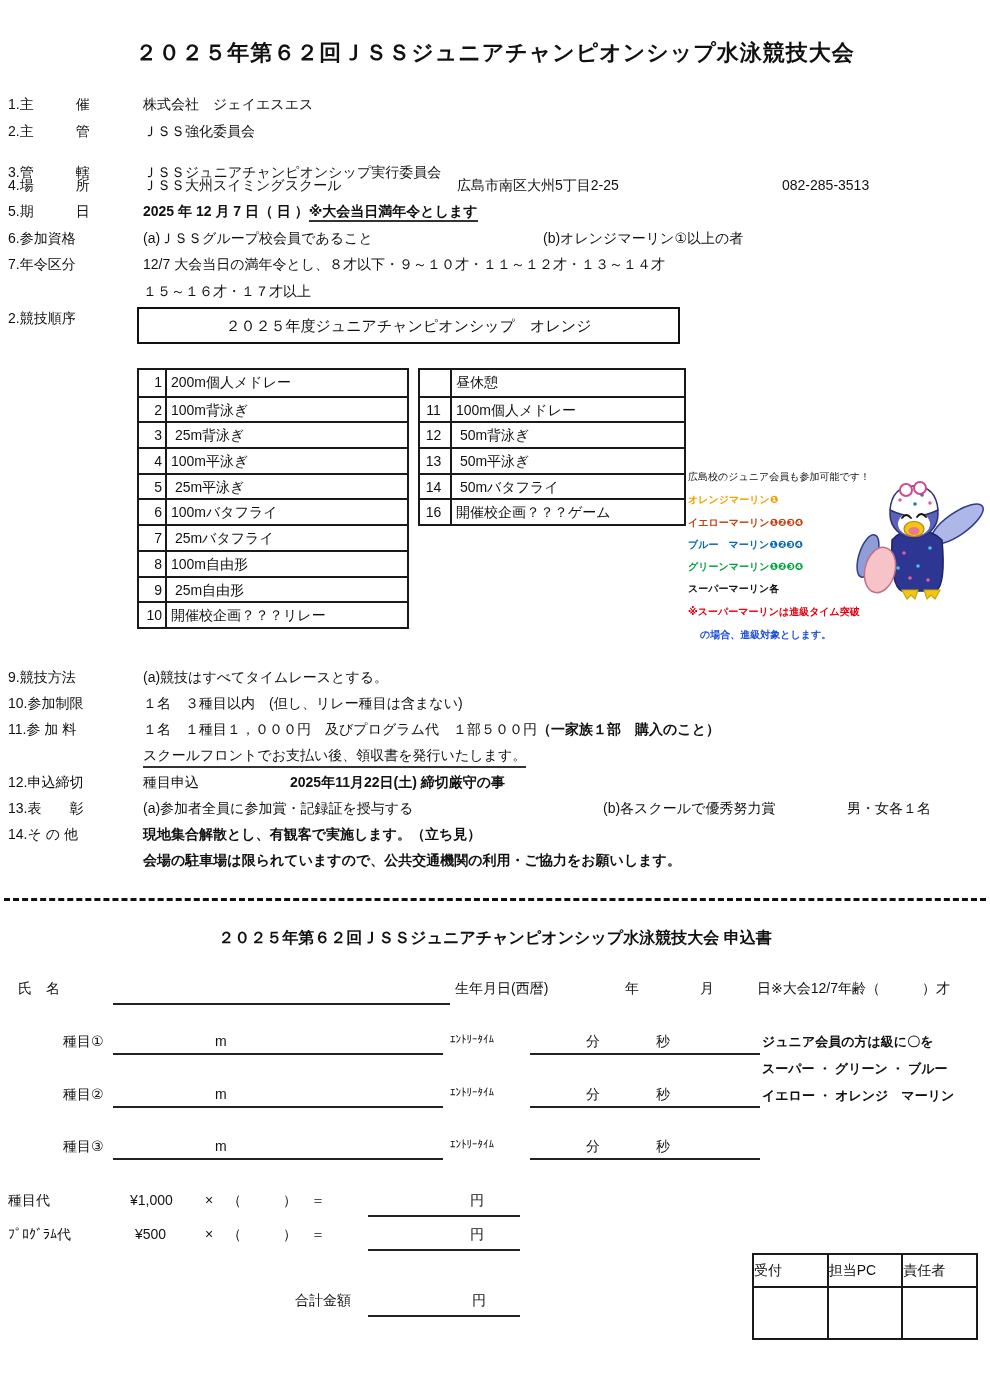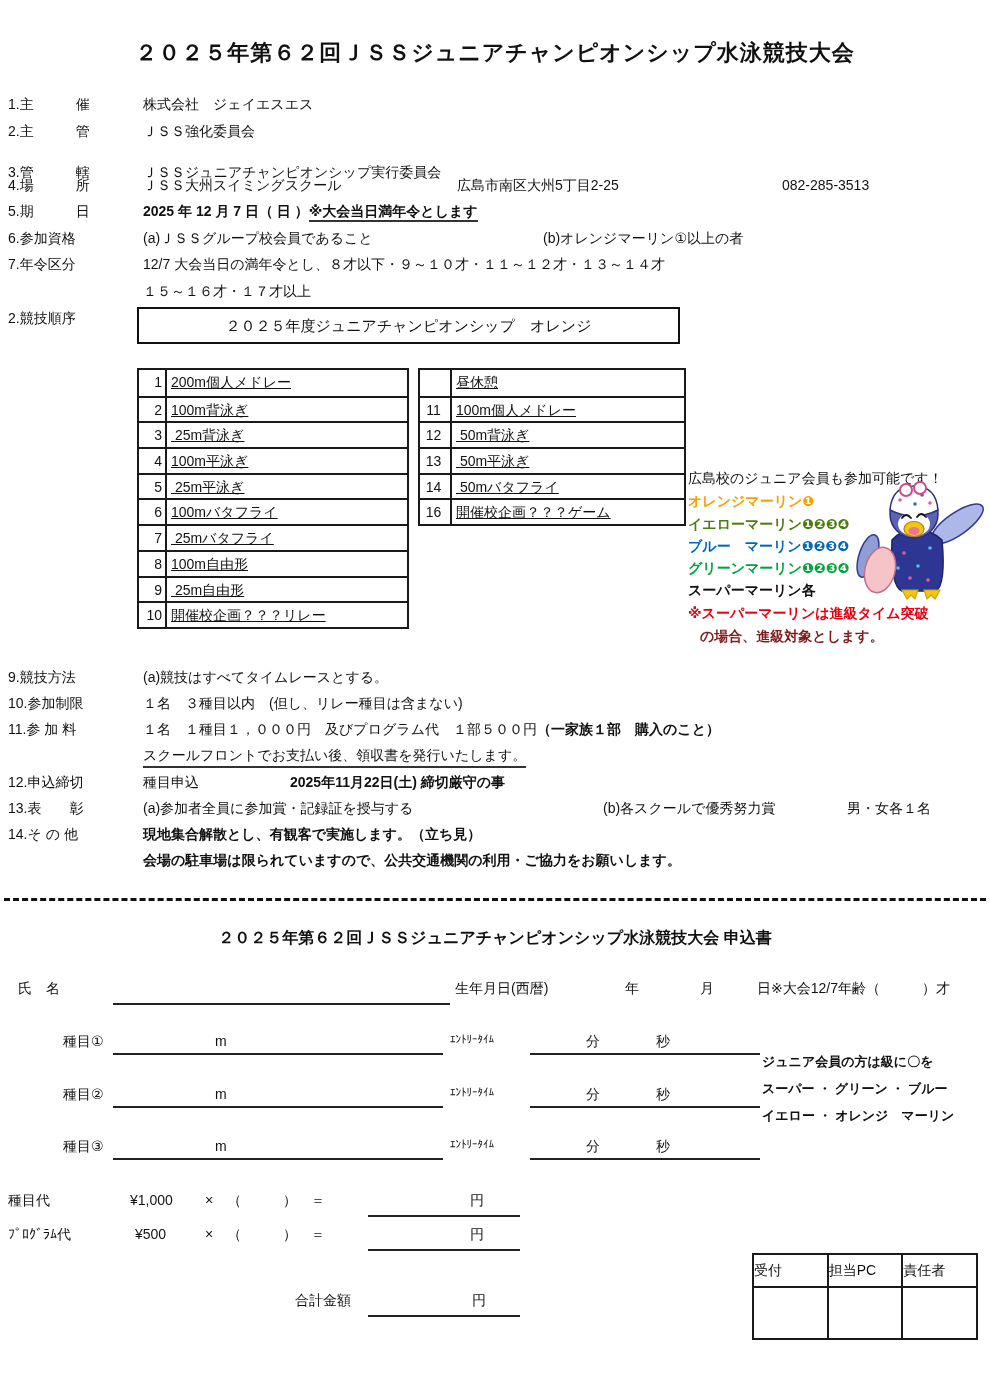--- a/index.html
+++ b/index.html
@@ -10,30 +10,30 @@
   .row > span{position:absolute;top:0;white-space:pre;}
   .lbl{left:8px;}
   .bd{font-weight:bold;}
   .u2{border-bottom:2px solid #333;padding-bottom:1px;}
   .inline-pair span{position:static;}
   .box-title{position:absolute;left:137px;top:307px;width:543px;height:37px;border:2px solid #111;box-sizing:border-box;text-align:center;font-size:15px;line-height:33px;white-space:pre;}
   .evt-table{position:absolute;border:2px solid #1a1a1a;box-sizing:content-box;}
   .evt-row{display:flex;height:25.7px;box-sizing:border-box;border-top:2px solid #1a1a1a;}
   .evt-row:first-child{border-top:none;}
   .evt-no{width:28px;flex:0 0 28px;border-right:2px solid #1a1a1a;text-align:right;padding-right:3px;font-size:14px;line-height:24px;box-sizing:border-box;}
-  .evt-name{flex:1;padding-left:4px;font-size:14px;line-height:24px;white-space:pre;text-decoration:underline;}
+  .evt-name{flex:1;padding-left:4px;font-size:14px;line-height:24px;white-space:pre;}
   .evt-table.rt .evt-no{width:32px;flex:0 0 32px;text-align:center;}
-  .side-line{position:absolute;font-size:14px;white-space:pre;}
+  .side-line{position:absolute;font-size:10px;white-space:pre;}
   .divider{position:absolute;left:4px;right:4px;height:0;border-top:3.5px dashed #111;}
   .form-title{position:absolute;top:928px;left:0;width:990px;text-align:center;font-size:16px;font-weight:bold;white-space:pre;}
   .frow{position:absolute;left:0;width:990px;height:26px;font-size:14px;white-space:pre;}
   .frow > span{position:absolute;top:0;white-space:pre;}
   .fill{position:absolute;height:20px;border-bottom:2px solid #222;}
   .small-kana{font-size:11px;top:3px;}
-  .note-b{position:absolute;font-size:13px;font-weight:bold;white-space:pre;margin-top:20px;}
+  .note-b{position:absolute;font-size:13px;font-weight:bold;white-space:pre;}
   .staff{position:absolute;left:752px;top:1253px;width:226px;border:2px solid #1a1a1a;box-sizing:border-box;}
   .staff .hd{display:flex;height:33px;border-bottom:2px solid #1a1a1a;box-sizing:border-box;}
   .staff .bd-row{display:flex;height:50px;box-sizing:border-box;}
   .staff .cell{flex:1;border-right:2px solid #1a1a1a;font-size:14px;line-height:31px;box-sizing:border-box;}
   .staff .cell:last-child{border-right:none;}
 </style>
 </head>
 <body>
 
 <div class="page">
@@ -144,26 +144,26 @@
         <div class="evt-name"> 50mバタフライ</div>
       </div>
     <div class="evt-row">
         <div class="evt-no">16</div>
         <div class="evt-name">開催校企画？？？ゲーム</div>
       </div>
   </div>
 
   <div class="side-line" style="left:688px;top:470px;">広島校のジュニア会員も参加可能です！</div>
   <div class="side-line bd" style="left: 688px; top: 493px; color: rgb(246, 161, 0);"><span>オレンジマーリン</span><span>❶</span></div>
-  <div class="side-line bd" style="left: 688px; top: 516px; color: #4d7c0f;"><span>イエローマーリン</span><span>❶❷❸❹</span></div>
+  <div class="side-line bd" style="left: 688px; top: 516px; color: #c2410c;"><span>イエローマーリン</span><span>❶❷❸❹</span></div>
   <div class="side-line bd" style="left: 688px; top: 538px; color: rgb(0, 104, 183);"><span>ブルー　マーリン</span><span>❶❷❸❹</span></div>
   <div class="side-line bd" style="left: 688px; top: 560px; color: rgb(0, 163, 62);"><span>グリーンマーリン</span><span>❶❷❸❹</span></div>
   <div class="side-line bd" style="left:688px;top:582px;">スーパーマーリン各</div>
   <div class="side-line bd" style="left: 688px; top: 605px; color: rgb(230, 0, 18);">※スーパーマーリンは進級タイム突破</div>
-  <div class="side-line bd" style="left: 700px; top: 628px; color: #7f1d1d;">の場合、進級対象とします。</div>
+  <div class="side-line bd" style="left: 700px; top: 628px; color: #1d4ed8;">の場合、進級対象とします。</div>
 
   <svg style="position:absolute;left:852px;top:478px;" width="138" height="125" viewBox="0 0 138 125">
     <ellipse cx="16" cy="78" rx="9" ry="22" fill="#8f9fd6" stroke="#303a8f" stroke-width="1.5" transform="rotate(18 16 78)"></ellipse>
     <ellipse cx="105" cy="46" rx="31" ry="11" fill="#aeb8e8" stroke="#303a8f" stroke-width="1.5" transform="rotate(-35 105 46)"></ellipse>
     <path d="M40,62 Q38,108 50,113 L84,113 Q94,106 90,62 Q80,52 64,52 Q48,52 40,62 Z" fill="#2d3793" stroke="#1e2464" stroke-width="1.5"></path>
     <circle cx="52" cy="75" r="1.8" fill="#e85c9c"></circle>
       <circle cx="66" cy="88" r="1.8" fill="#49c3e8"></circle>
     <circle cx="78" cy="70" r="1.8" fill="#49c3e8"></circle>
       <circle cx="58" cy="100" r="1.8" fill="#e85c9c"></circle>
     <circle cx="76" cy="102" r="1.8" fill="#e85c9c"></circle>

